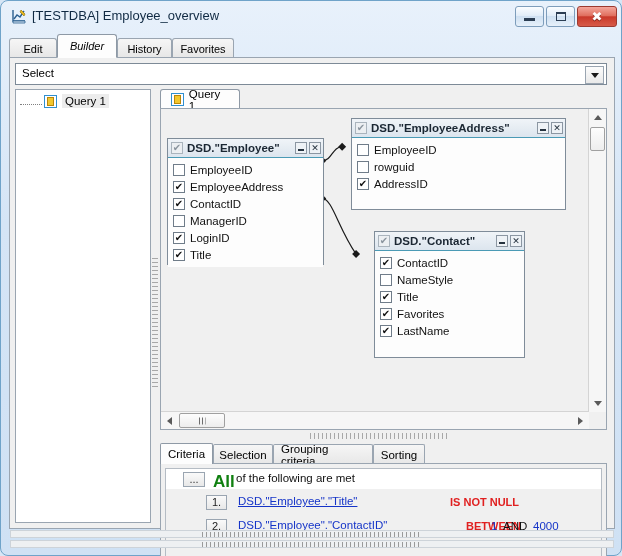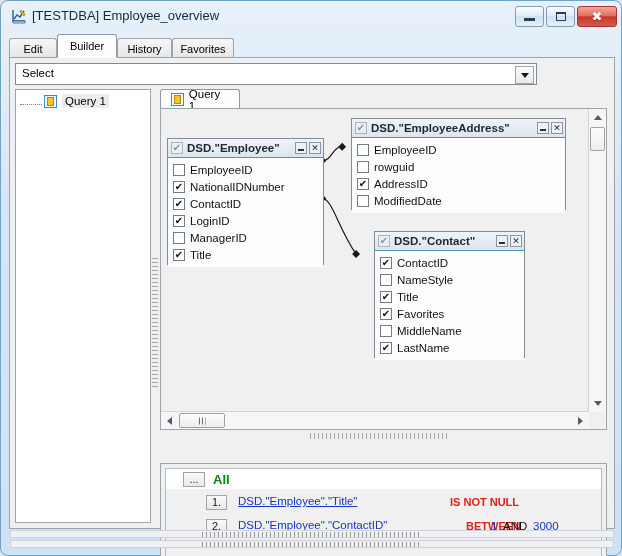--- a/index.html
+++ b/index.html
@@ -50,31 +50,32 @@
     position:absolute;top:4px;height:20px;box-sizing:border-box;
     border:1px solid #9aa5b1;border-bottom:none;
     border-radius:3px 3px 0 0;
     background:linear-gradient(180deg,#f6f6f6 0%,#e6e6e6 100%);
     display:flex;align-items:center;justify-content:center;
     padding:0 3px;font-size:11px;color:#000;cursor:default;
   }
   .tab.active{
     top:0;height:24px;background:#fdfdfd;border-color:#8e99a5;z-index:3;
     border-bottom:1px solid #fdfdfd;
+    font-style:italic;
   }
 
   
   .client{
     position:absolute;left:8px;top:56px;width:606px;height:472px;
     box-sizing:border-box;
     background:#f0f0f0;
     border:1px solid #9aa5b1;
   }
   .combo{
-    position:absolute;left:5px;top:5px;width:522px;height:22px;box-sizing:border-box;
+    position:absolute;left:5px;top:5px;width:592px;height:22px;box-sizing:border-box;
     background:#fff;border:1px solid #7d8a97;
   }
   .combo-text{position:absolute;left:6px;top:3px;font-size:11.5px;}
   .combo-arrow{
     position:absolute;right:2px;top:2px;width:17px;height:16px;
     border:1px solid #9aa5b1;
     background:linear-gradient(180deg,#fcfcfc 0%,#e9e9e9 100%);
     display:flex;align-items:center;justify-content:center;cursor:default;
   }
   .caret-d{
@@ -209,21 +210,21 @@
     border:1px solid #b5bcc4;background:#f0f0f0;
   }
   .crow{position:relative;height:20px;}
   .crow.head{background:#fff;}
   .dots-btn{
     position:absolute;left:17px;top:3px;width:22px;height:15px;box-sizing:border-box;
     border:1px solid #9aa5b1;background:linear-gradient(180deg,#fafafa 0%,#e8e8e8 100%);
     font-size:11px;line-height:12px;text-align:center;color:#333;cursor:default;
   }
   .lnk-all{
-    position:absolute;left:47px;top:3px;font-size:13px;font-weight:bold;
+    position:absolute;left:47px;top:3px;font-size:17px;font-weight:bold;
     color:#108010;cursor:default;
   }
   .head-txt{position:absolute;left:70px;top:3px;font-size:11.5px;color:#111;}
   .num-btn{
     position:absolute;left:40px;top:2px;width:21px;height:15px;box-sizing:border-box;
     border:1px solid #9aa5b1;background:linear-gradient(180deg,#fafafa 0%,#e8e8e8 100%);
     font-size:11px;line-height:13px;text-align:center;color:#222;cursor:default;
   }
   .fld{
     position:absolute;left:72px;top:2px;font-size:11.5px;color:#1534c8;
@@ -340,33 +341,33 @@
                 </div>
             </div>
           </div>
           <div class="tbox-body">
             <div class="frow">
                 <div class="cb"></div>
                 <span>EmployeeID</span>
               </div>
             <div class="frow">
                 <div class="cb on"></div>
-                <span>NationalIDNumber</span>
+                <span>EmployeeAddress</span>
               </div>
             <div class="frow">
                 <div class="cb on"></div>
                 <span>ContactID</span>
-              </div>
-            <div class="frow">
-                <div class="cb on"></div>
-                <span>LoginID</span>
               </div>
             <div class="frow">
                 <div class="cb"></div>
                 <span>ManagerID</span>
+              </div>
+            <div class="frow">
+                <div class="cb on"></div>
+                <span>LoginID</span>
               </div>
             <div class="frow">
                 <div class="cb on"></div>
                 <span>Title</span>
               </div>
           </div>
         </div>
 
         <div class="tbox" style="left:190px;top:9px;width:215px;height:92px;">
           <div class="tbox-hd">
@@ -387,24 +388,20 @@
                 <span>EmployeeID</span>
               </div>
             <div class="frow">
                 <div class="cb"></div>
                 <span>rowguid</span>
               </div>
             <div class="frow">
                 <div class="cb on"></div>
                 <span>AddressID</span>
               </div>
-            <div class="frow">
-                <div class="cb"></div>
-                <span>ModifiedDate</span>
-              </div>
           </div>
         </div>
 
         <div class="tbox" style="left:213px;top:122px;width:151px;height:127px;">
           <div class="tbox-hd">
             <div class="cb dis on"></div>
             <div class="tbox-title">DSD."Contact"</div>
             <div class="hd-btns">
               <div class="hbtn">
                   <div class="dash"></div>
@@ -425,24 +422,20 @@
               </div>
             <div class="frow">
                 <div class="cb on"></div>
                 <span>Title</span>
               </div>
             <div class="frow">
                 <div class="cb on"></div>
                 <span>Favorites</span>
               </div>
             <div class="frow">
-                <div class="cb"></div>
-                <span>MiddleName</span>
-              </div>
-            <div class="frow">
                 <div class="cb on"></div>
                 <span>LastName</span>
               </div>
           </div>
         </div>
 
       </div>
 
       <div class="vscroll">
         <div class="sb-arrow" style="left:0;top:0;width:17px;height:17px;">
@@ -462,42 +455,57 @@
             <span class="sb-grip"></span>
           </div>
         <div class="sb-arrow" style="right:0;top:0;width:17px;height:17px;">
             <div class="tri-rt"></div>
           </div>
       </div>
     </div>
 
     <div class="hsplit" style="left:300px;top:375px;width:140px;"></div>
 
+    <div class="ctabstrip">
+      <div class="ctab active" style="left:0;width:53px;">
+          <span>Criteria</span>
+        </div>
+      <div class="ctab" style="left:53px;width:60px;">
+          <span>Selection</span>
+        </div>
+      <div class="ctab" style="left:113px;width:100px;">
+          <span>Grouping criteria</span>
+        </div>
+      <div class="ctab" style="left:213px;width:52px;">
+          <span>Sorting</span>
+        </div>
+    </div>
 
     <div class="cpanel">
       <div class="cinner">
 
         <div class="crow head">
           <div class="dots-btn">...</div>
           <div class="lnk-all">All</div>
+          <div class="head-txt">of the following are met</div>
         </div>
 
         <div class="crow" style="margin-top:4px;">
           <div class="num-btn">1.</div>
           <div class="fld">DSD."Employee"."Title"</div>
           <div class="op" style="left:240px;top:3px;">IS NOT NULL</div>
         </div>
 
         <div class="crow" style="margin-top:4px;">
           <div class="num-btn">2.</div>
           <div class="fld">DSD."Employee"."ContactID"</div>
           <div class="op" style="left:256px;top:3px;">BETWEEN</div>
           <span class="val" style="position:absolute;left:325px;top:3px;">1</span>
           <span class="andtxt" style="position:absolute;left:337px;top:3px;">AND</span>
-          <span class="val" style="position:absolute;left:367px;top:3px;">3000</span>
+          <span class="val" style="position:absolute;left:367px;top:3px;">4000</span>
         </div>
 
       </div>
     </div>
 
   </div>
 
   <div class="botsplit" style="top:529px;">
       <i></i>
     </div>

